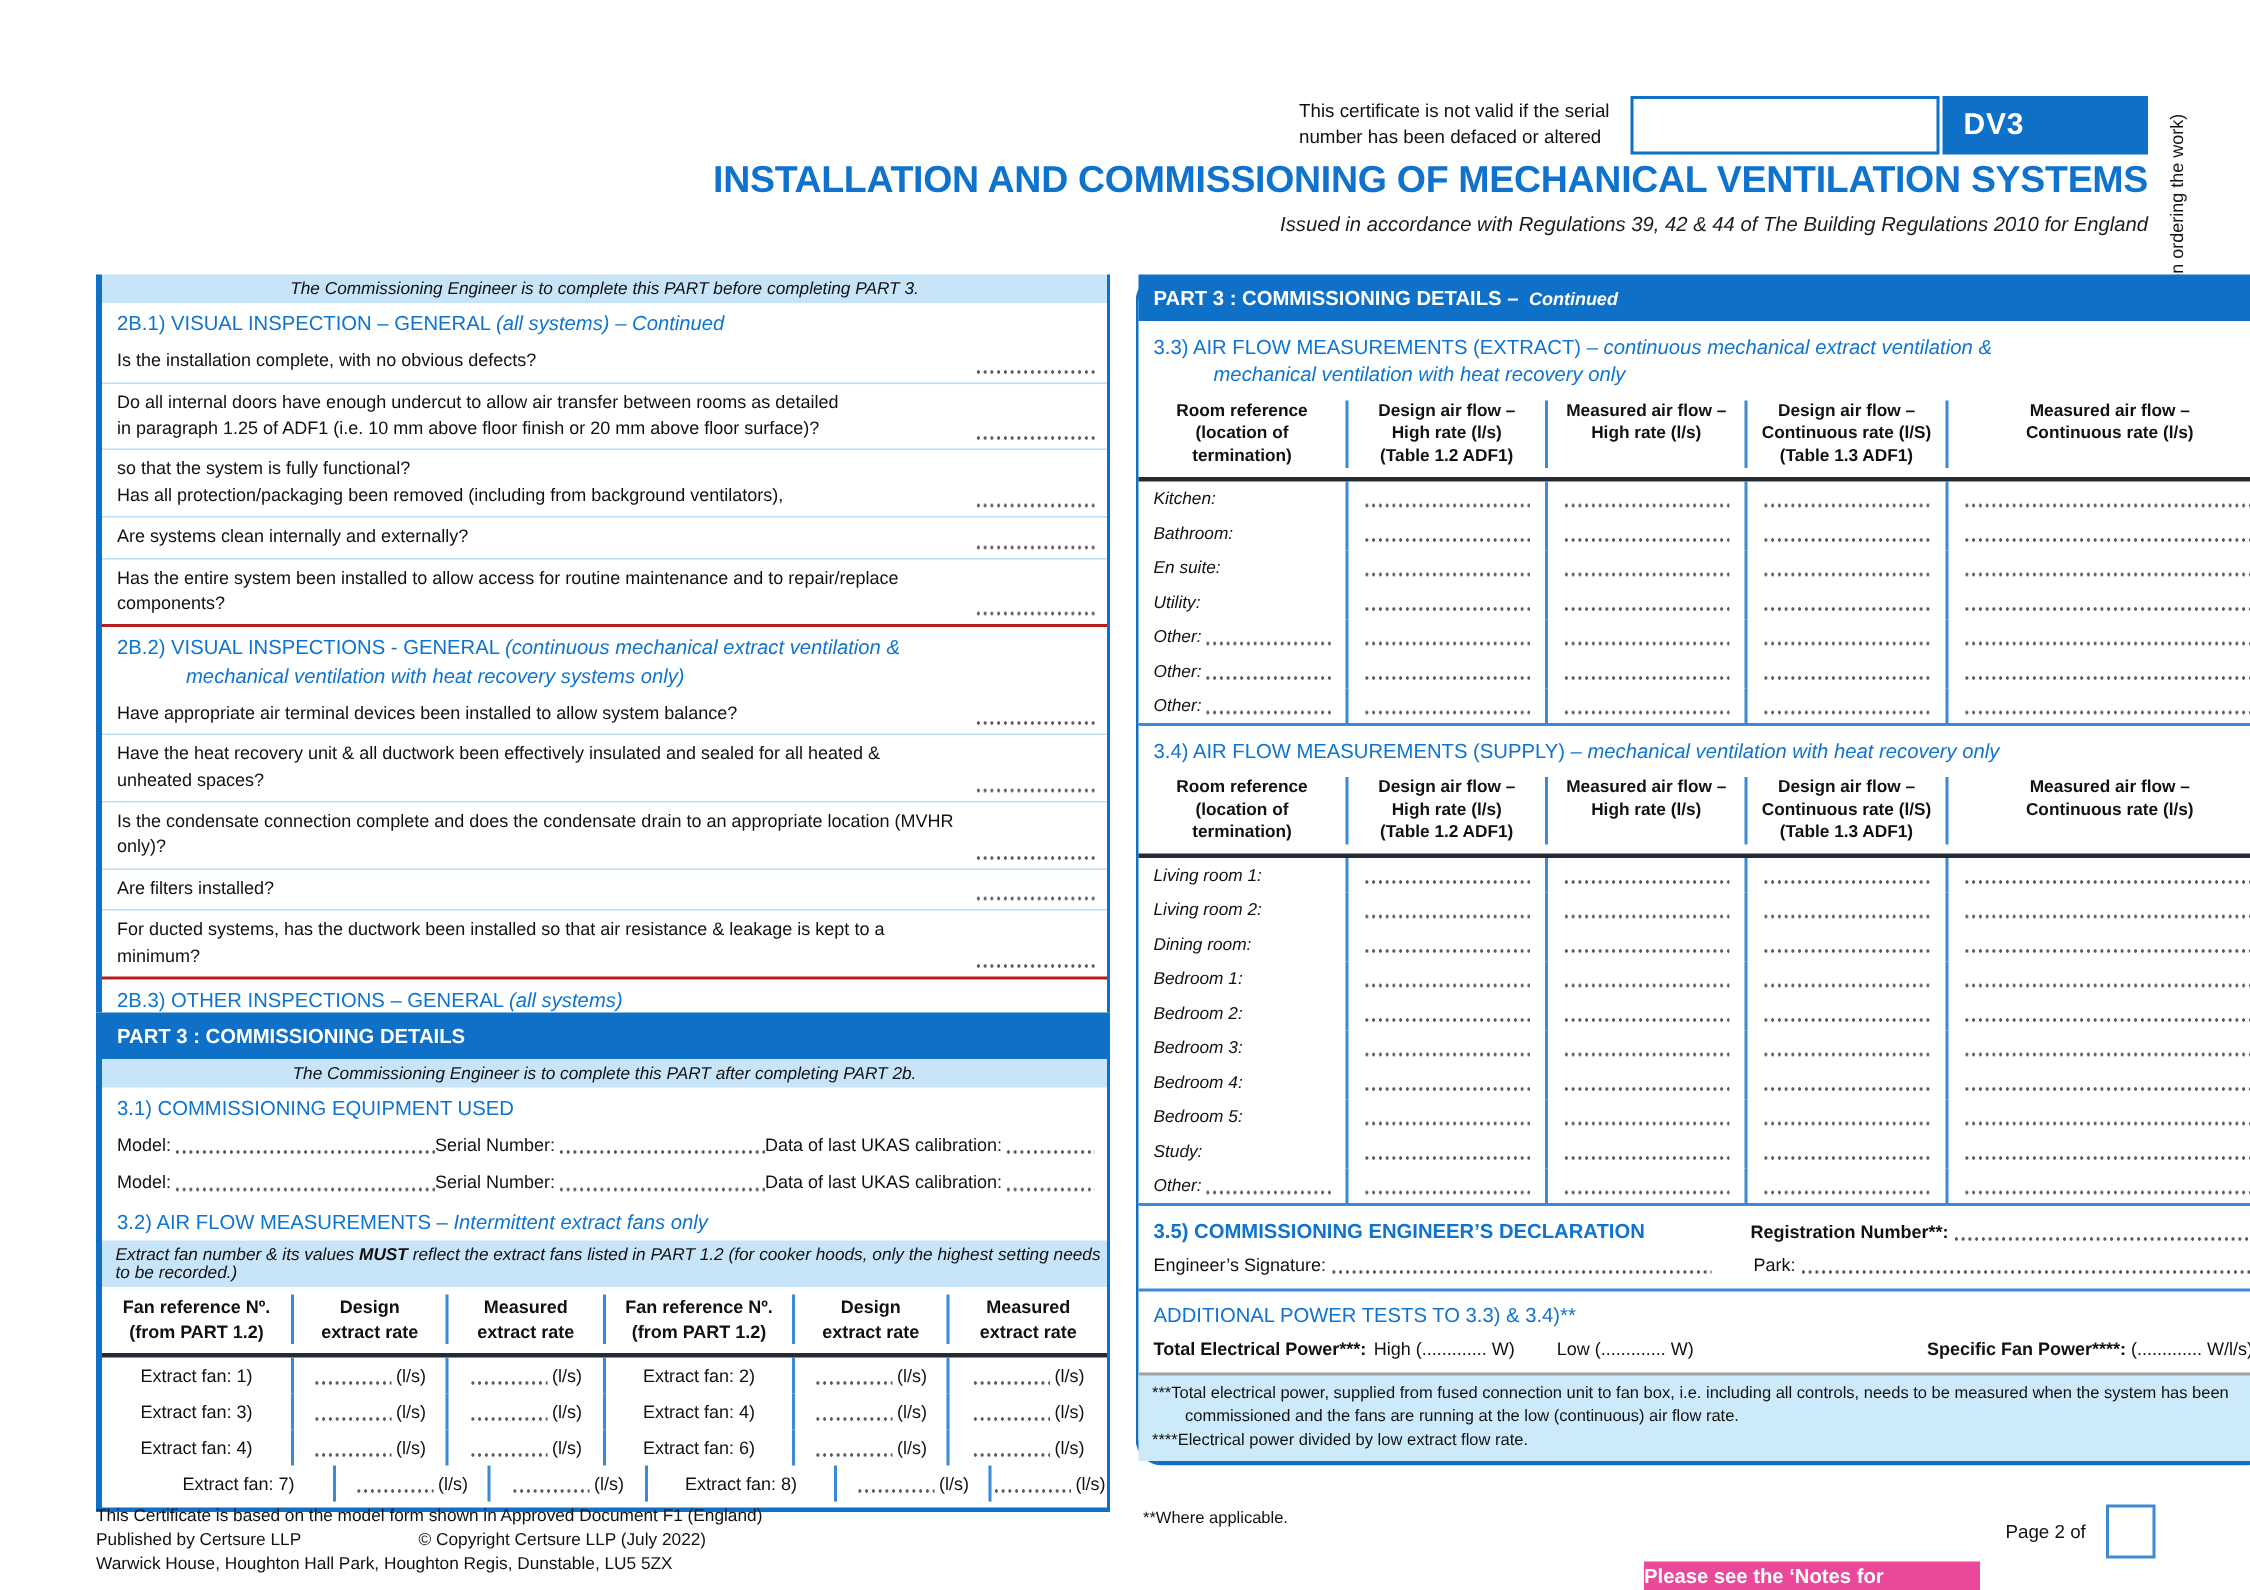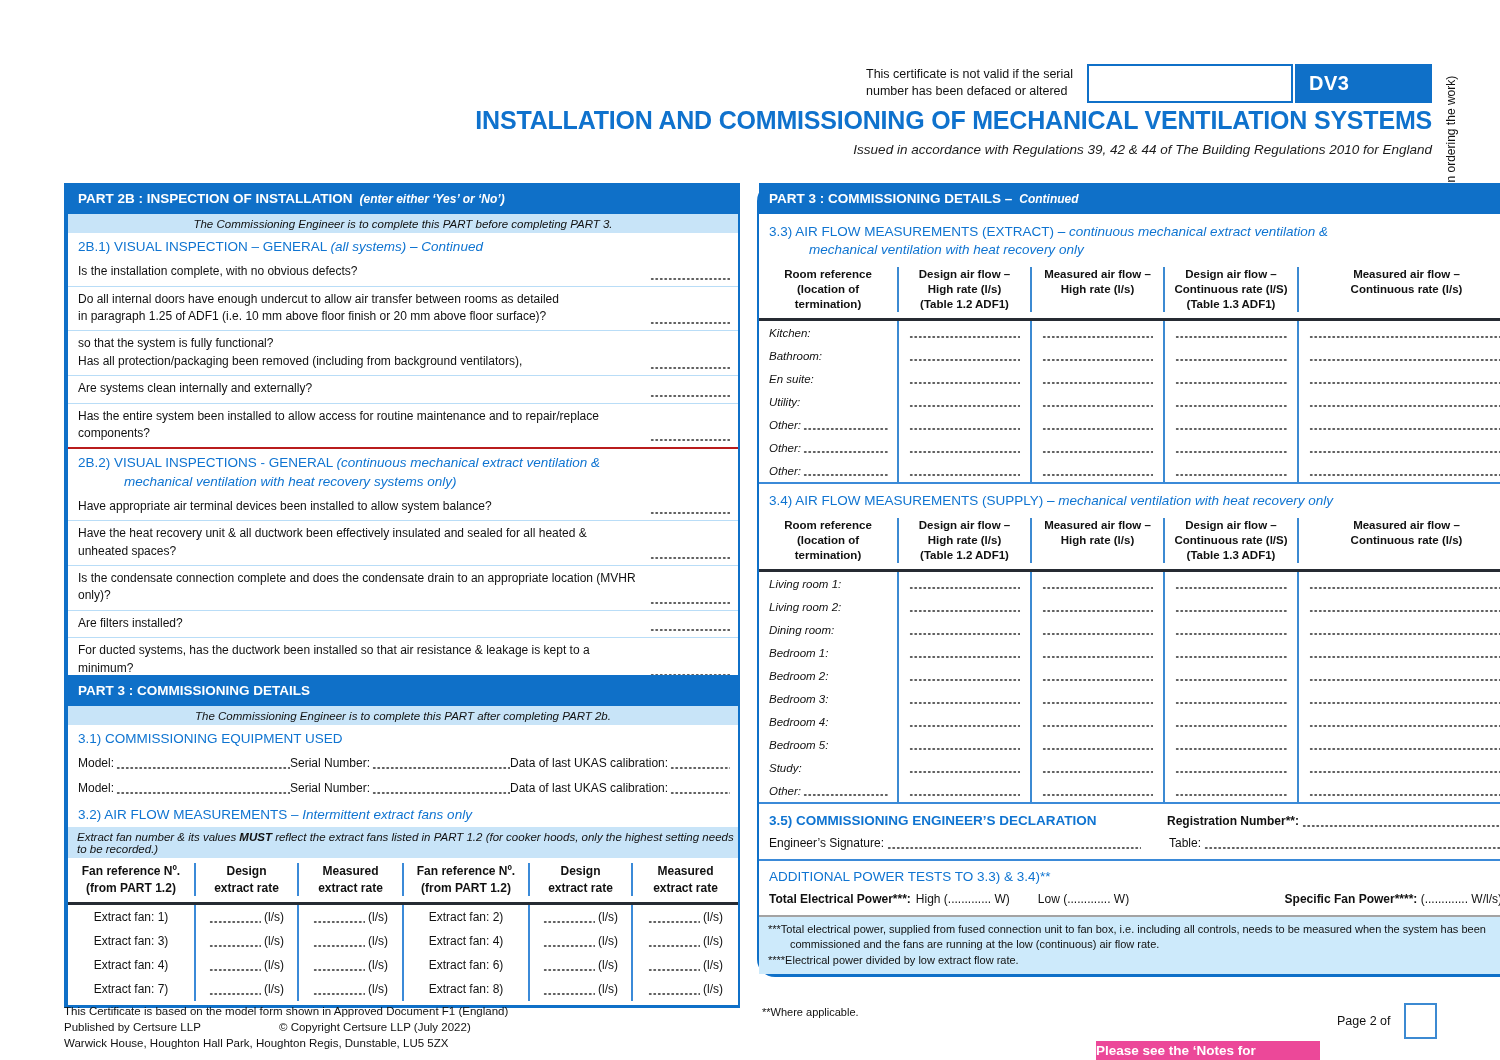--- a/index.html
+++ b/index.html
@@ -110,24 +110,20 @@
 </div>
 <div class="abs serial-box"></div>
 <div class="abs dv3-box">DV3</div>
 <div class="abs main-title">INSTALLATION AND COMMISSIONING OF MECHANICAL VENTILATION SYSTEMS</div>
 <div class="abs sub-title">Issued in accordance with Regulations 39, 42 &amp; 44 of The Building Regulations 2010 for England</div>
 <div class="abs side-label">
   <b>Original</b><span> (to the person ordering the work)</span>
 </div>
 
 <div class="abs formbox" style="left:64px;top:183px;width:676px;">
-  <div class="bar">
-    <span>PART 2B : INSPECTION OF INSTALLATION</span>
-    <span class="note">(enter either ‘Yes’ or ‘No’)</span>
-  </div>
   <div class="strip">The Commissioning Engineer is to complete this PART before completing PART 3.</div>
 
   <div class="subhead">
     <span>2B.1) VISUAL INSPECTION – GENERAL</span>
     <span class="it">(all systems) – Continued</span>
   </div>
   <div class="qrow">
     <span>Is the installation complete, with no obvious defects?</span>
     <span class="ld ans"></span>
   </div>
@@ -317,21 +313,21 @@
     <div>Extract fan: 6)</div>
     <div class="dotcell">
         <span class="ld"></span>
         <span>(l/s)</span>
       </div>
     <div class="dotcell">
         <span class="ld"></span>
         <span>(l/s)</span>
       </div>
   </div>
-  <div class="fan-grid fan-row" style="margin-bottom:4px;">
+  <div class="fan-grid fan-row" style="margin-bottom:4px;padding-left:28px;">
     <div>Extract fan: 7)</div>
     <div class="dotcell">
         <span class="ld"></span>
         <span>(l/s)</span>
       </div>
     <div class="dotcell">
         <span class="ld"></span>
         <span>(l/s)</span>
       </div>
     <div>Extract fan: 8)</div>
@@ -714,21 +710,21 @@
       <span>Registration Number**:</span>
       <span class="ld"></span>
     </div>
   </div>
   <div class="sigrow">
     <div class="lg">
         <span>Engineer’s Signature:</span>
         <span class="ld"></span>
       </div>
     <div class="rg">
-        <span>Table:</span>
+        <span>Park:</span>
         <span class="ld"></span>
       </div>
   </div>
 
   <div class="hdiv"></div>
   <div class="subhead" style="padding-top:7px;">ADDITIONAL POWER TESTS TO 3.3) &amp; 3.4)**</div>
   <div class="power">
     <span class="b">Total Electrical Power***:</span>
     <span class="gap1">High (............. W)</span>
     <span class="gap2">Low (............. W)</span>

